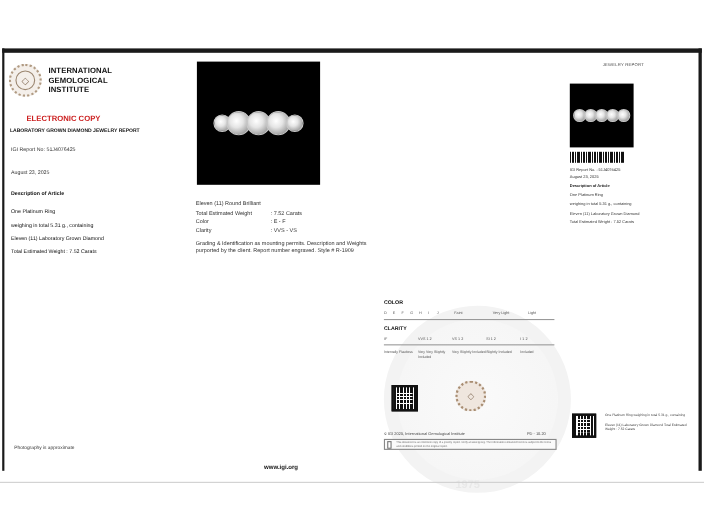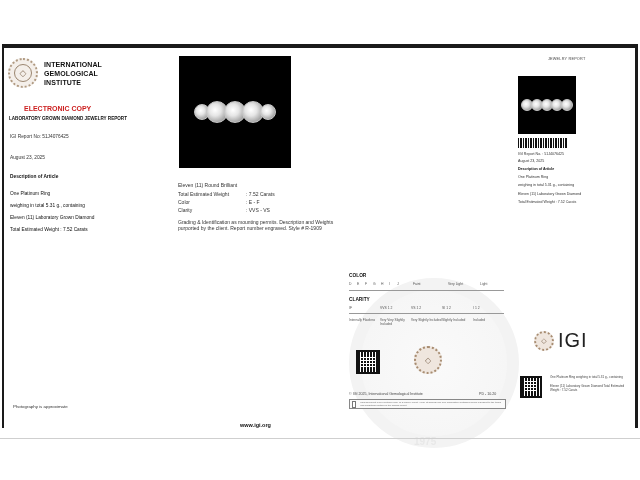--- a/index.html
+++ b/index.html
@@ -224,23 +224,19 @@
     </div>
     <div class="barcode"></div>
     <div class="r-line" style="top:104px">IGI Report No. : 51J4076425</div>
     <div class="r-line" style="top:111px">August 23, 2025</div>
     <div class="r-line bold" style="top:119px">Description of Article</div>
     <div class="r-line" style="top:127px">One Platinum Ring</div>
     <div class="r-line" style="top:135px">weighing in total 5.31 g., containing</div>
     <div class="r-line" style="top:144px">Eleven (11) Laboratory Grown Diamond</div>
     <div class="r-line" style="top:152px">Total Estimated Weight : 7.52 Carats</div>
 
-    <div class="igi-logo">
-      <div class="seal-small" style="position:relative; width:20px; height:20px; font-size:7px">◇</div>
-      <span class="igi-text">IGI</span>
-    </div>
     <div class="qr" style="left:8px; top:328px; width:22px; height:22px"></div>
     <div class="r-qr-text" style="top:328px">One Platinum Ring weighing in total 5.31 g., containing</div>
     <div class="r-qr-text" style="top:337px">Eleven (11) Laboratory Grown Diamond Total Estimated Weight : 7.52 Carats</div>
   </div>
 </div>
 
 <div class="bottom-rule"></div>
 
 </body></html>

